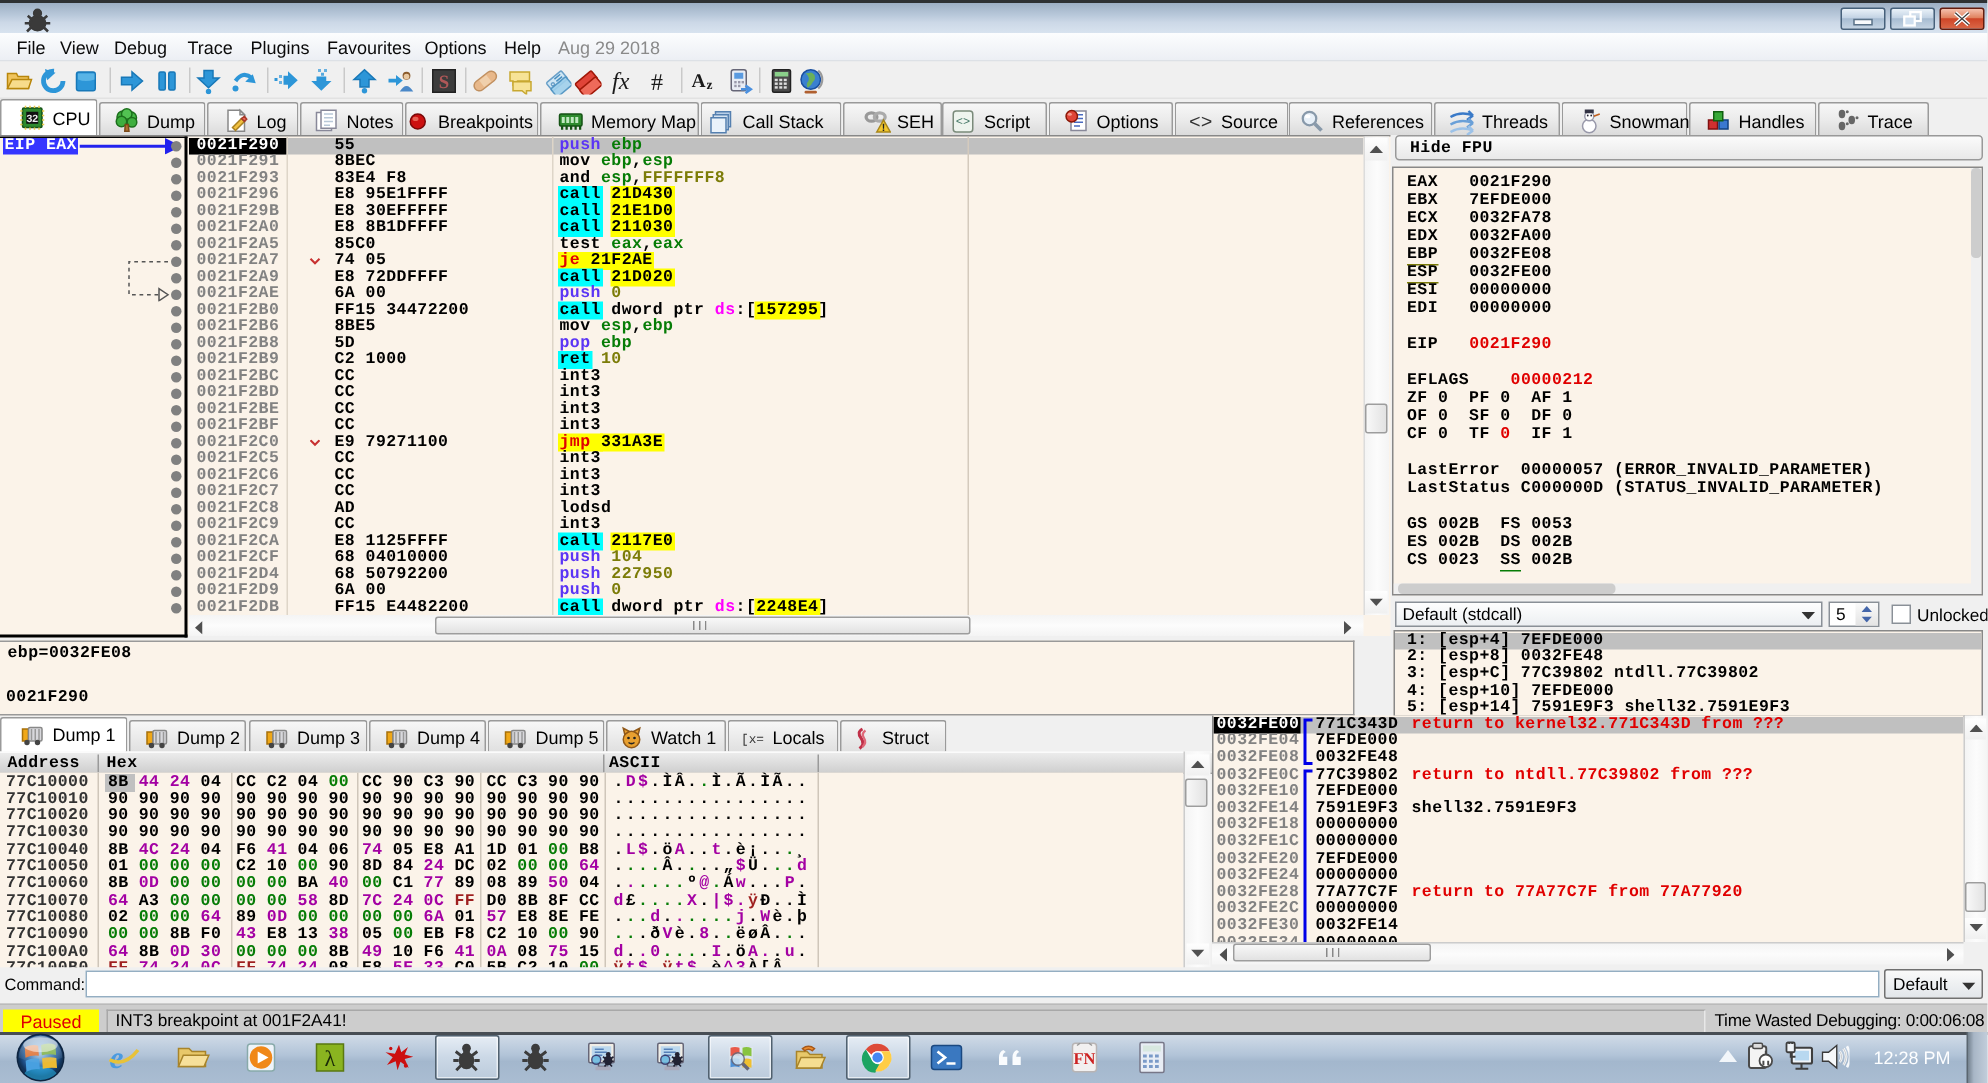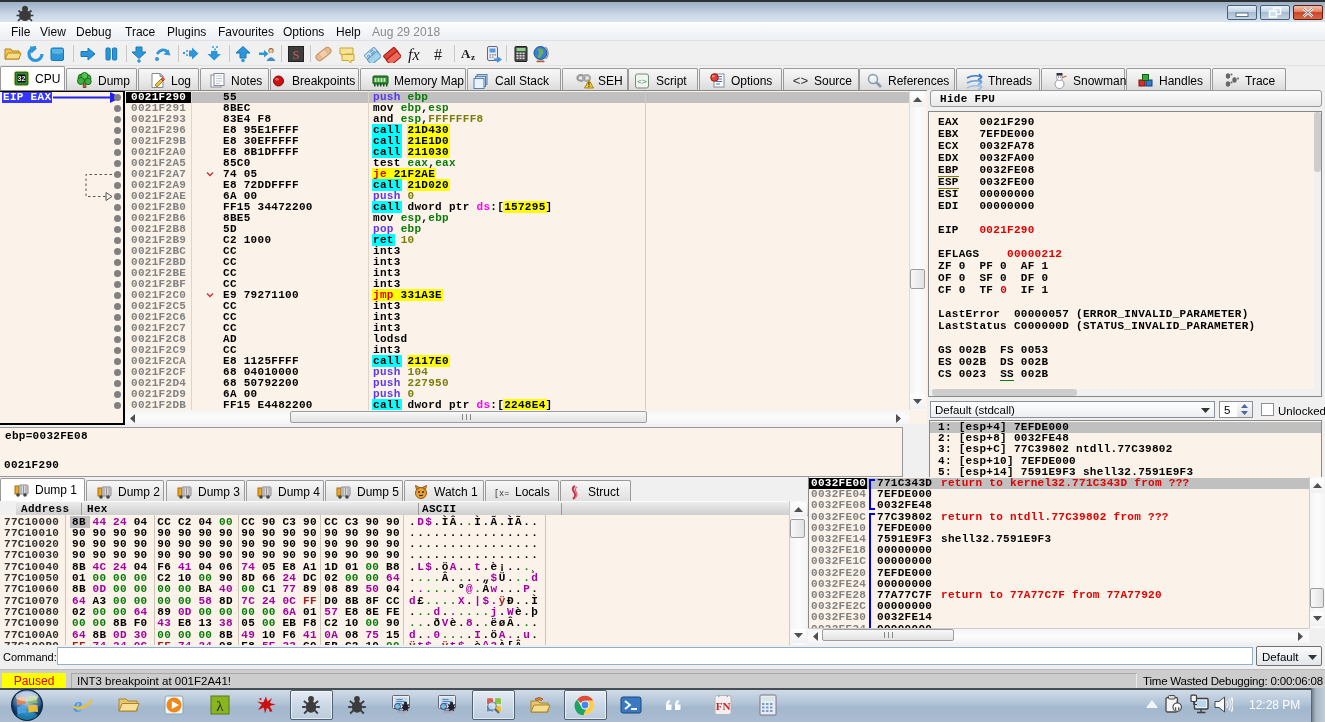--- a/index.html
+++ b/index.html
@@ -637,21 +637,21 @@
       <span style="position:absolute;left:29px;top:4px;white-space:nowrap">Locals</span>
     </div>
     <div class="abs" style="left:560px;top:2px;width:71px;height:21px;background:linear-gradient(#f7f7f7,#e0e0e0);border:1px solid #9a9a9a;border-bottom:none;border-radius:2px 2px 0 0">
       <svg style="position:absolute;left:6px;top:3px" width="16" height="16" viewBox="0 0 16 16">
         <path d="M8 2 Q4 4 7 8 Q10 12 6 15" fill="none" stroke="#c03048" stroke-width="2"></path>
         <path d="M10 3 Q7 5 9 8 Q11 11 8 14" fill="none" stroke="#e06878" stroke-width="1.5"></path>
       </svg>
       <span style="position:absolute;left:27px;top:4px;white-space:nowrap">Struct</span>
     </div>
   </div>
-<div class="abs" style="left:16px;top:501px;width:923px;height:15px;background:linear-gradient(#ececec,#cfcfcf);border-top:1px solid #fbfbfb;border-bottom:1px solid #9a9a9a">
+<div class="abs" style="left:0;top:501px;width:923px;height:15px;background:linear-gradient(#ececec,#cfcfcf);border-top:1px solid #fbfbfb;border-bottom:1px solid #9a9a9a">
     <span class="mono" style="position:absolute;left:5px;top:2px">Address</span>
     <span class="mono" style="position:absolute;left:71px;top:2px">Hex</span>
     <span class="mono" style="position:absolute;left:406px;top:2px">ASCII</span>
     <div style="position:absolute;left:65px;top:1px;width:1px;height:12px;background:#9a9a9a"></div>
     <div style="position:absolute;left:402px;top:1px;width:1px;height:12px;background:#9a9a9a"></div>
     <div style="position:absolute;left:545px;top:1px;width:1px;height:12px;background:#9a9a9a"></div>
   </div>
 <div class="abs" style="left:0;top:515px;width:789px;height:130px;background:#fbf3e9;overflow:hidden">
     <div class="abs" style="left:65px;top:0;width:1px;height:130px;background:#cfc6ba"></div>
     <div class="abs" style="left:154.4px;top:0;width:1px;height:130px;background:#cfc6ba"></div>
@@ -753,21 +753,21 @@
     <div class="row mono" style="left:4px;top:58.0px;color:#333">77C10050</div>
     <div class="row mono" style="left:72.0px;top:58.0px;color:#000">01</div>
     <div class="row mono" style="left:92.5px;top:58.0px;color:#067c06">00</div>
     <div class="row mono" style="left:113.1px;top:58.0px;color:#067c06">00</div>
     <div class="row mono" style="left:133.7px;top:58.0px;color:#067c06">00</div>
     <div class="row mono" style="left:157.3px;top:58.0px;color:#000">C2</div>
     <div class="row mono" style="left:177.9px;top:58.0px;color:#000">10</div>
     <div class="row mono" style="left:198.4px;top:58.0px;color:#067c06">00</div>
     <div class="row mono" style="left:219.0px;top:58.0px;color:#000">90</div>
     <div class="row mono" style="left:241.3px;top:58.0px;color:#000">8D</div>
-    <div class="row mono" style="left:261.9px;top:58.0px;color:#000">66</div>
+    <div class="row mono" style="left:261.9px;top:58.0px;color:#000">84</div>
     <div class="row mono" style="left:282.4px;top:58.0px;color:#a300a3">24</div>
     <div class="row mono" style="left:303.0px;top:58.0px;color:#000">DC</div>
     <div class="row mono" style="left:324.3px;top:58.0px;color:#000">02</div>
     <div class="row mono" style="left:344.9px;top:58.0px;color:#067c06">00</div>
     <div class="row mono" style="left:365.4px;top:58.0px;color:#067c06">00</div>
     <div class="row mono" style="left:386.0px;top:58.0px;color:#a300a3">64</div>
     <div class="row mono" style="left:409px;top:58.0px;letter-spacing:1.55px"><span style="color:#000">.</span><span style="color:#067c06">.</span><span style="color:#067c06">.</span><span style="color:#067c06">.</span><span style="color:#000">Â</span><span style="color:#000">.</span><span style="color:#067c06">.</span><span style="color:#000">.</span><span style="color:#000">.</span><span style="color:#000">„</span><span style="color:#a300a3">$</span><span style="color:#000">Ü</span><span style="color:#000">.</span><span style="color:#067c06">.</span><span style="color:#067c06">.</span><span style="color:#a300a3">d</span></div>
     <div class="row mono" style="left:4px;top:69.3px;color:#333">77C10060</div>
     <div class="row mono" style="left:72.0px;top:69.3px;color:#000">8B</div>
     <div class="row mono" style="left:92.5px;top:69.3px;color:#a300a3">0D</div>

